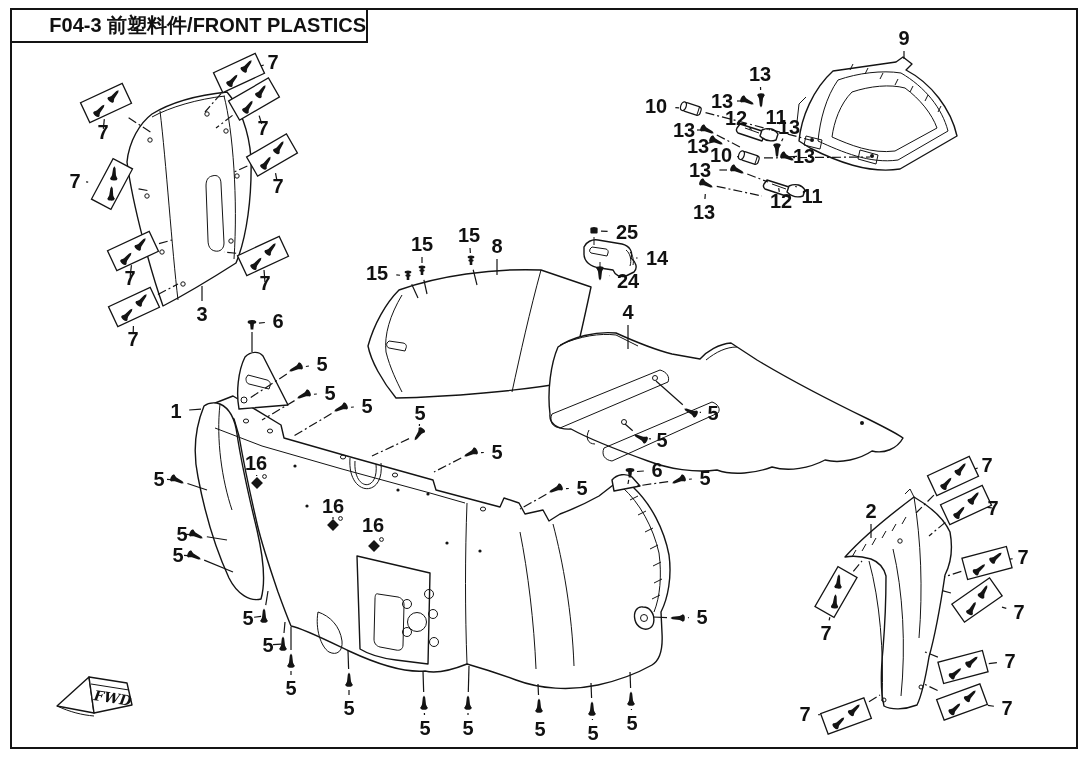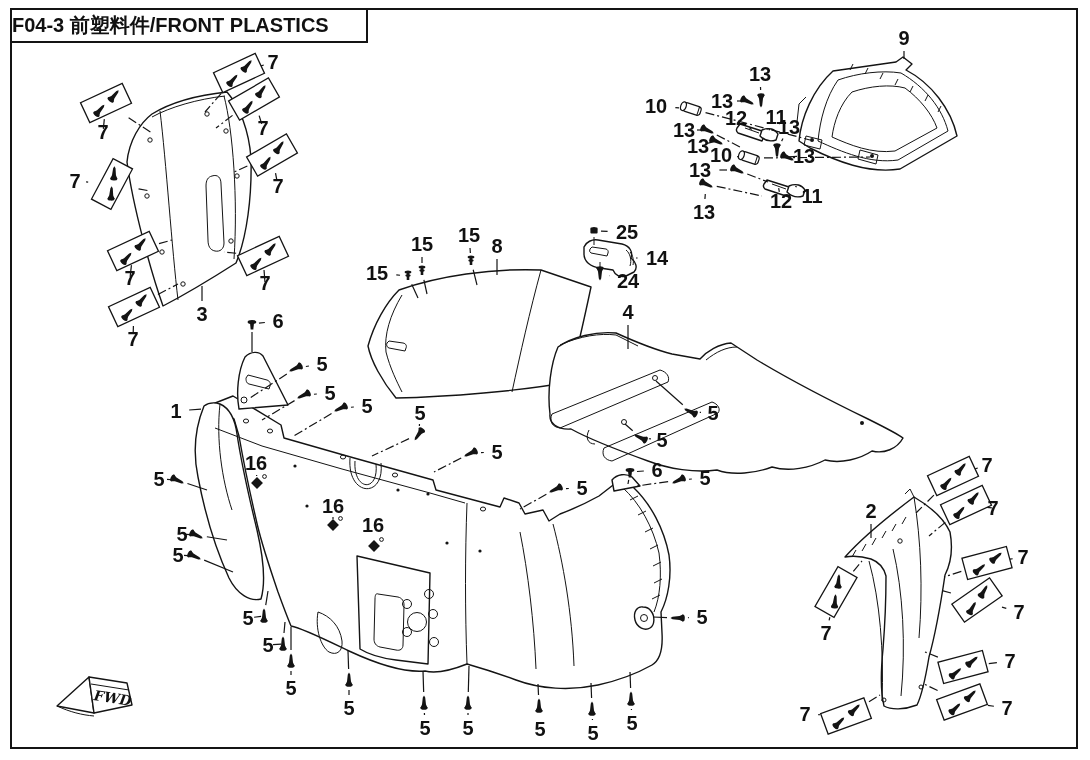--- a/index.html
+++ b/index.html
@@ -2,21 +2,21 @@
 <html><head>
 <meta charset="utf-8">
 <style>
   html,body{margin:0;padding:0;background:#e8e8e8;}
   #page{position:relative;width:1090px;height:760px;background:#ffffff;overflow:hidden;
         font-family:"Liberation Sans",sans-serif;}
   #frame{position:absolute;left:10px;top:8px;width:1068px;height:741px;
          border:2px solid #141414;box-sizing:border-box;}
   #titlebox{position:absolute;left:10px;top:8px;width:358px;height:35px;
             border:2px solid #141414;box-sizing:border-box;background:#fff;
-            display:flex;align-items:center;justify-content:flex-start;
+            display:flex;align-items:center;justify-content:flex-end;
             font-weight:bold;font-size:20px;color:#111;letter-spacing:0px;}
   svg{position:absolute;left:0;top:0;}
   .lbl{font:bold 20px "Liberation Sans",sans-serif;fill:#111;
        text-anchor:middle;dominant-baseline:central;}
   .leader{stroke:#141414;stroke-width:1.2;fill:none;}
   .dash{stroke-dasharray:9 3 2 3;}
   .outline{stroke:#141414;stroke-width:1.4;fill:#ffffff;stroke-linejoin:round;}
   .thin{stroke:#141414;stroke-width:1;fill:none;stroke-linejoin:round;}
   .dark{fill:#141414;stroke:none;}
   .fwdtxt{font:bold italic 14px "DejaVu Serif",serif;fill:#111;text-anchor:middle;}

